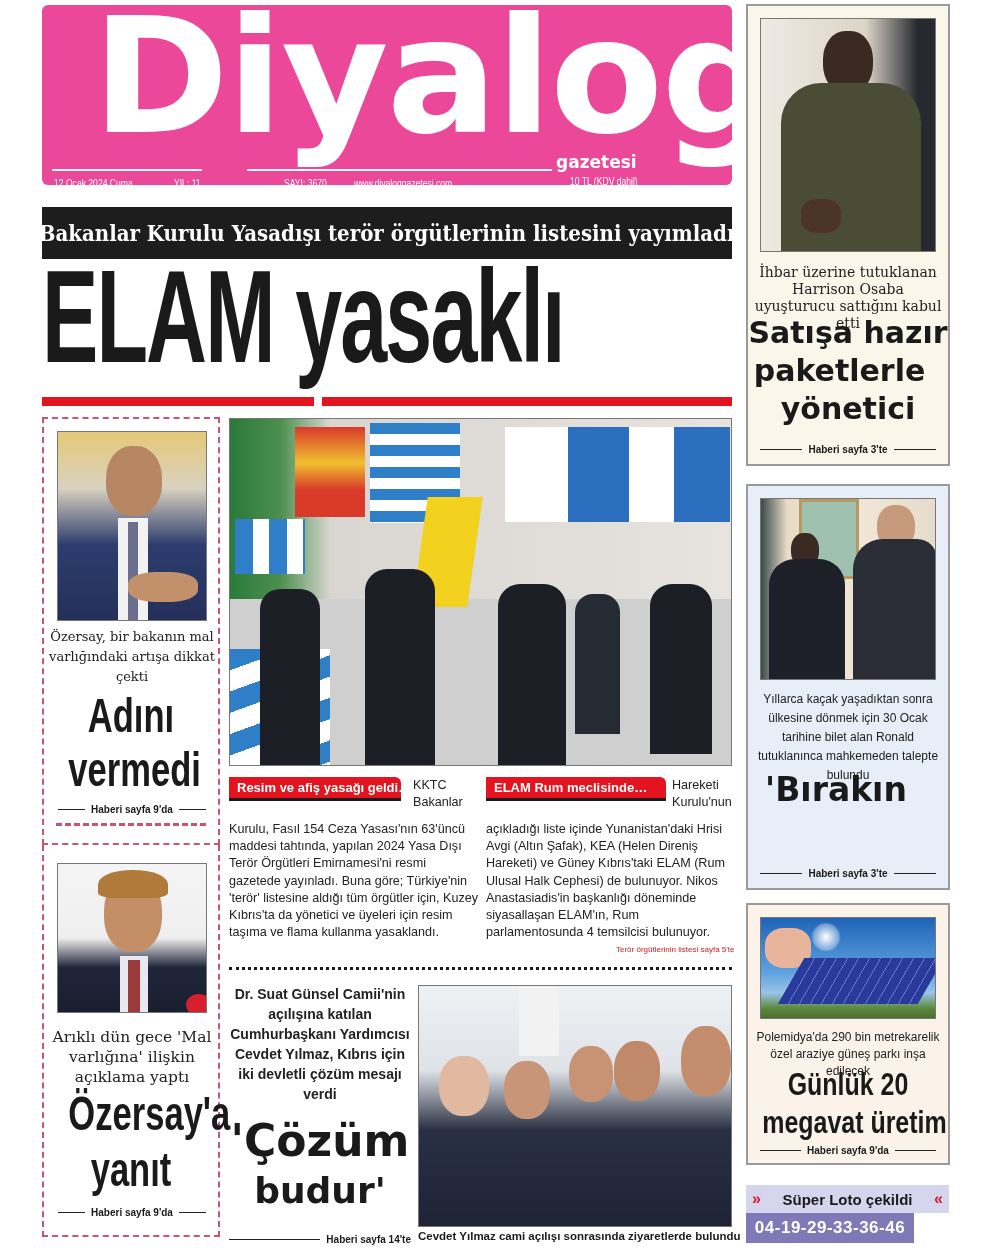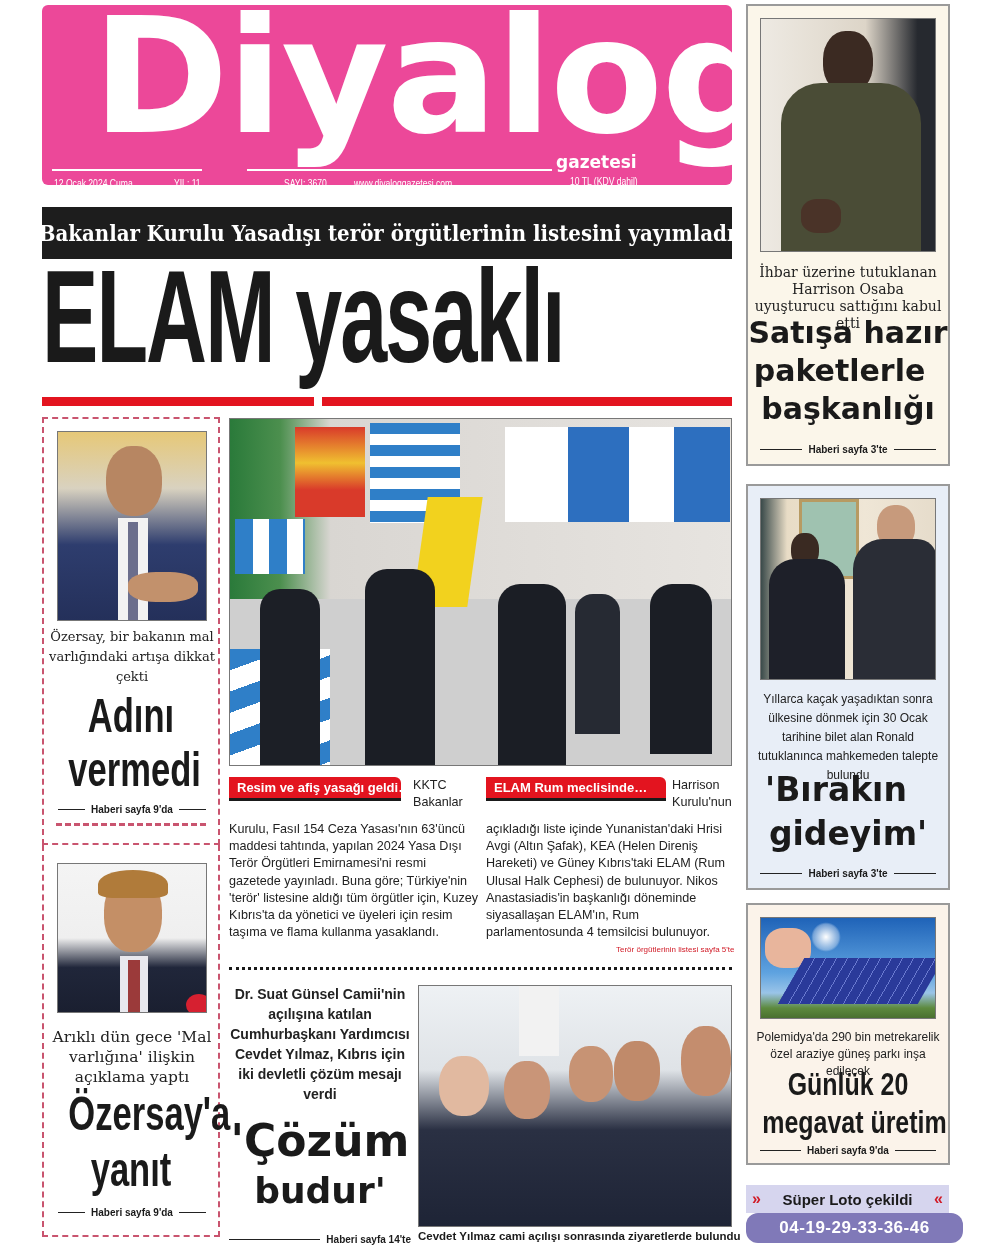--- a/index.html
+++ b/index.html
@@ -113,21 +113,21 @@
   <div class="abs" style="left:420px; top:165px; width:62px; height:170px; background:#1b1e25; border-radius:22px 22px 0 0;"></div>
 </div>
 
 <div class="abs" style="left:229px; top:777px; width:252px; height:190px;">
   <div class="abs tag" style="left:0; top:0; width:172px;">Resim ve afiş yasağı geldi…</div>
   <div class="abs bodytext" style="left:184px; top:0; width:68px;">KKTC Bakanlar</div>
   <div class="abs bodytext" style="left:0; top:44px; width:252px;">Kurulu, Fasıl 154 Ceza Yasası'nın 63'üncü maddesi tahtında, yapılan 2024 Yasa Dışı Terör Örgütleri Emirnamesi'ni resmi gazetede yayınladı. Buna göre; Türkiye'nin 'terör' listesine aldığı tüm örgütler için, Kuzey Kıbrıs'ta da yönetici ve üyeleri için resim taşıma ve flama kullanma yasaklandı.</div>
 </div>
 <div class="abs" style="left:486px; top:777px; width:250px; height:190px;">
   <div class="abs tag" style="left:0; top:0; width:180px;">ELAM Rum meclisinde…</div>
-  <div class="abs bodytext" style="left:186px; top:0; width:64px;">Harrison Kurulu'nun</div>
+  <div class="abs bodytext" style="left:186px; top:0; width:64px;">Hareketi Kurulu'nun</div>
   <div class="abs bodytext" style="left:0; top:44px; width:250px;">açıkladığı liste içinde Yunanistan'daki Hrisi Avgi (Altın Şafak), KEA (Helen Direniş Hareketi) ve Güney Kıbrıs'taki ELAM (Rum Ulusal Halk Cephesi) de bulunuyor. Nikos Anastasiadis'in başkanlığı döneminde siyasallaşan ELAM'ın, Rum parlamentosunda 4 temsilcisi bulunuyor.</div>
   <div class="abs" style="left:130px; top:168px; font-size:8px; color:#d11a26; white-space:nowrap;">Terör örgütlerinin listesi sayfa 5'te</div>
 </div>
 <div class="abs" style="left:229px; top:967px; width:503px; border-top:3px dotted #1a1a1a;"></div>
 
 <div class="abs" style="left:229px; top:984px; width:182px; font-family:'Liberation Sans',sans-serif; font-weight:bold; font-size:14px; line-height:20px; text-align:center; color:#222;">Dr. Suat Günsel Camii'nin açılışına katılan Cumhurbaşkanı Yardımcısı Cevdet Yılmaz, Kıbrıs için iki devletli çözüm mesajı verdi</div>
 <div class="abs" style="left:229px; top:1116px; width:182px; font-family:'DejaVu Sans',sans-serif; font-weight:bold; font-size:44px; line-height:50px; text-align:center; color:#1a1a1a; white-space:nowrap;">'Çözüm</div>
 <div class="abs" style="left:229px; top:1166px; width:182px; font-family:'DejaVu Sans',sans-serif; font-weight:bold; font-size:36px; line-height:50px; text-align:center; color:#1a1a1a; white-space:nowrap;">budur'</div>
 <div class="abs rule-label" style="left:229px; top:1234px; width:182px; justify-content:flex-end;">
   <span class="ln"></span>
@@ -146,39 +146,38 @@
 
 <div class="abs rbox" style="left:746px; top:4px; width:204px; height:462px; background:#fbf6ea;">
   <div class="abs photo" style="left:12px; top:12px; width:176px; height:234px; background:linear-gradient(90deg,#eeeae3 0%,#ddd5c8 60%,#26292f 90%);">
     <div class="abs" style="left:62px; top:12px; width:50px; height:62px; border-radius:45%; background:#3b2a22;"></div>
     <div class="abs" style="left:20px; top:64px; width:140px; height:170px; border-radius:40px 40px 0 0; background:#4a4c36;"></div>
     <div class="abs" style="left:40px; top:180px; width:40px; height:34px; border-radius:40%; background:#4a3328;"></div>
   </div>
   <div class="abs sub" style="left:4px; top:258px; width:192px; font-size:14px; line-height:17px;">İhbar üzerine tutuklanan Harrison Osaba uyuşturucu sattığını kabul etti</div>
   <div class="abs" style="left:0; top:308px; width:200px; text-align:center; font-family:'DejaVu Sans',sans-serif; font-weight:bold; font-size:30px; line-height:38px; white-space:nowrap;">Satışa hazır</div>
   <div class="abs" style="left:0; top:346px; width:183px; text-align:center; font-family:'DejaVu Sans',sans-serif; font-weight:bold; font-size:30px; line-height:38px; white-space:nowrap;">paketlerle</div>
-  <div class="abs" style="left:0; top:384px; width:200px; text-align:center; font-family:'DejaVu Sans',sans-serif; font-weight:bold; font-size:30px; line-height:38px; white-space:nowrap;">başkanlığı</div>
+  <div class="abs" style="left:0; top:384px; width:200px; text-align:center; font-family:'DejaVu Sans',sans-serif; font-weight:bold; font-size:30px; line-height:38px; white-space:nowrap;">yönetici</div>
   <div class="abs rule-label" style="left:12px; top:438px; width:176px;">
     <span class="ln"></span>
       <span>Haberi sayfa 3'te</span>
       <span class="ln"></span>
   </div>
 </div>
 
 <div class="abs rbox" style="left:746px; top:484px; width:204px; height:406px; background:#e8eef7;">
   <div class="abs photo" style="left:12px; top:12px; width:176px; height:182px; background:linear-gradient(90deg,#3a4a4a 0%,#e8dcc6 15%,#efe6d6 60%,#e6dccb 100%);">
     <div class="abs" style="left:38px; top:0; width:60px; height:80px; border:3px solid #b79a62; background:#9fc2b0;"></div>
     <div class="abs" style="left:30px; top:34px; width:28px; height:34px; border-radius:45%; background:#3a2a22;"></div>
     <div class="abs" style="left:8px; top:60px; width:76px; height:122px; border-radius:26px 26px 0 0; background:#1e2029;"></div>
     <div class="abs" style="left:116px; top:6px; width:38px; height:44px; border-radius:45%; background:#c79a7c;"></div>
     <div class="abs" style="left:92px; top:40px; width:84px; height:142px; border-radius:30px 20px 0 0; background:#2a2d36;"></div>
   </div>
   <div class="abs" style="left:2px; top:204px; width:196px; text-align:center; font-size:12px; line-height:19px; color:#222;">Yıllarca kaçak yaşadıktan sonra ülkesine dönmek için 30 Ocak tarihine bilet alan Ronald tutuklanınca mahkemeden talepte bulundu</div>
   <div class="abs" style="left:0; top:282px; width:176px; text-align:center; font-family:'DejaVu Sans',sans-serif; font-weight:bold; font-size:33px; line-height:44px; white-space:nowrap;">'Bırakın</div>
-  <div class="abs" style="left:0; top:326px; width:200px; text-align:center; font-family:'DejaVu Sans',sans-serif; font-weight:bold; font-size:33px; line-height:44px; white-space:nowrap;">gideyim'</div>
   <div class="abs rule-label" style="left:12px; top:382px; width:176px;">
     <span class="ln"></span>
       <span>Haberi sayfa 3'te</span>
       <span class="ln"></span>
   </div>
 </div>
 
 <div class="abs rbox" style="left:746px; top:903px; width:204px; height:262px; background:#fbf3ea;">
   <div class="abs photo" style="left:12px; top:12px; width:176px; height:102px; background:linear-gradient(180deg,#1f63b8 0%,#5fa3e0 55%,#9ac4e8 75%,#5d8a3e 90%,#4a7030 100%);">
     <div class="abs" style="left:50px; top:4px; width:30px; height:30px; border-radius:50%; background:radial-gradient(#ffffff,#ffffff55 60%,transparent 70%);"></div>
@@ -194,14 +193,14 @@
       <span class="ln"></span>
   </div>
 </div>
 
 <div class="abs" style="left:746px; top:1185px; width:203px; height:52px;">
   <div class="abs loto-top" style="left:0; top:0; width:203px; height:28px; display:flex; align-items:center; justify-content:space-between; padding:0 6px;">
     <span style="color:#d11a26; font-size:16px; font-weight:bold;">»</span>
     <span style="font-weight:bold; font-size:15px; color:#1a1a1a;">Süper Loto çekildi</span>
     <span style="color:#d11a26; font-size:16px; font-weight:bold;">«</span>
   </div>
-  <div class="abs loto-bot" style="left:0; top:28px; width:217px; height:30px; display:flex; align-items:center; justify-content:center; font-weight:bold; font-size:17px; letter-spacing:0.5px;border-radius:12px;">04-19-29-33-36-46</div>
+  <div class="abs loto-bot" style="left:0; top:28px; width:168px; height:30px; display:flex; align-items:center; justify-content:center; font-weight:bold; font-size:17px; letter-spacing:0.5px;">04-19-29-33-36-46</div>
 </div>
 
 </body></html>

